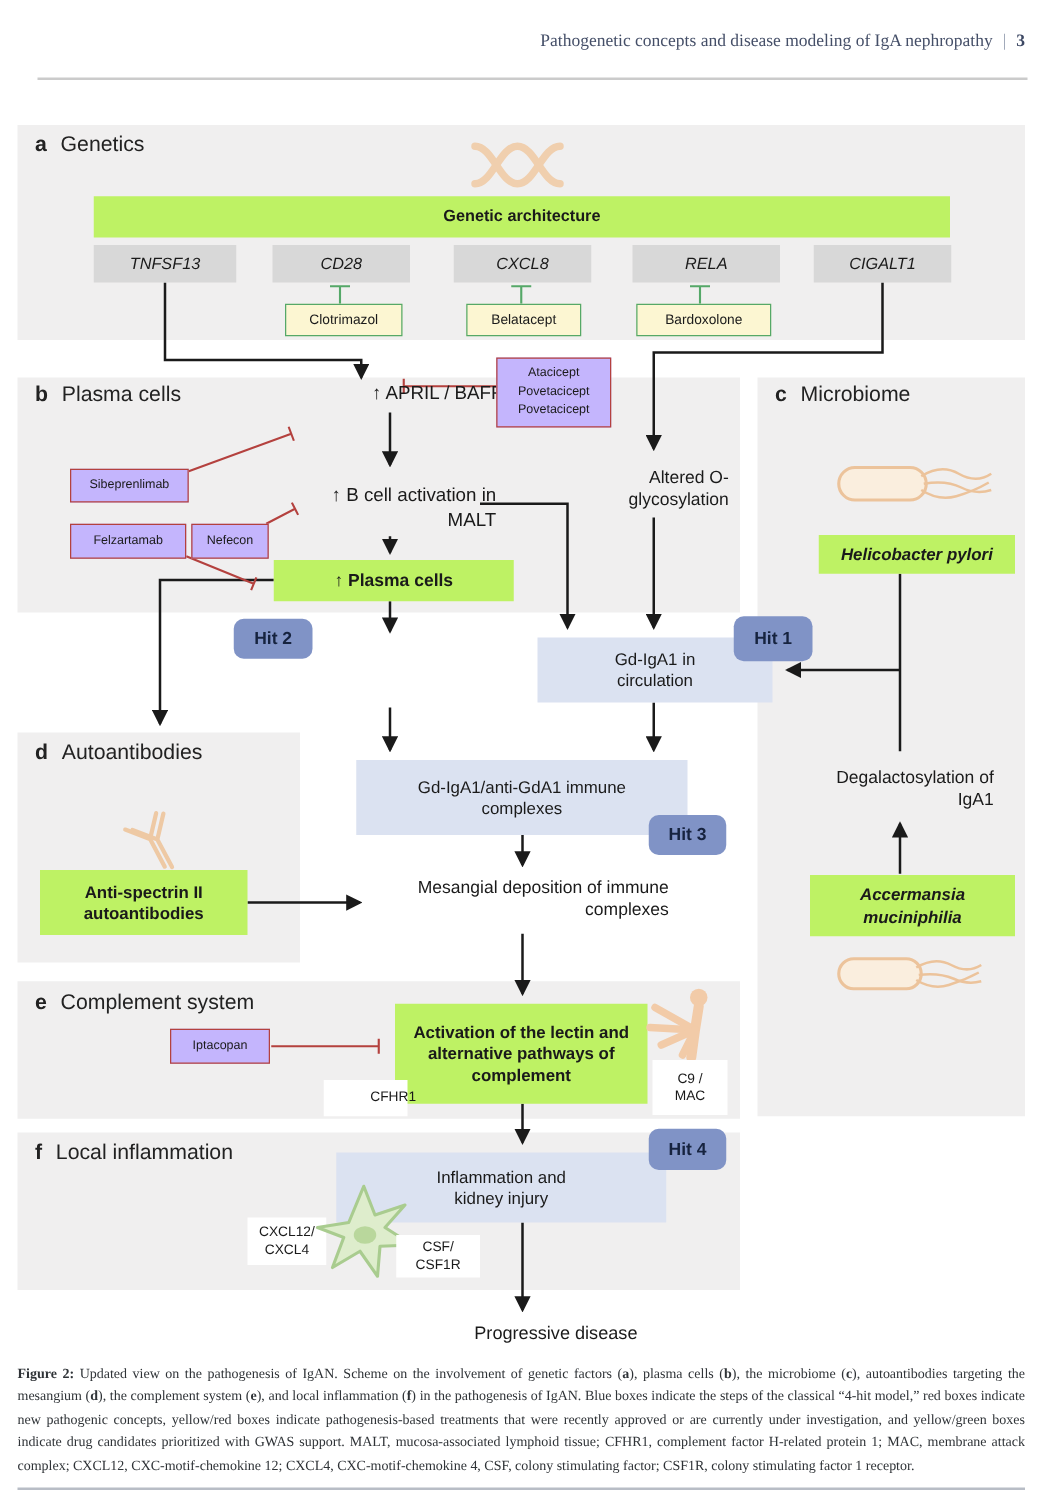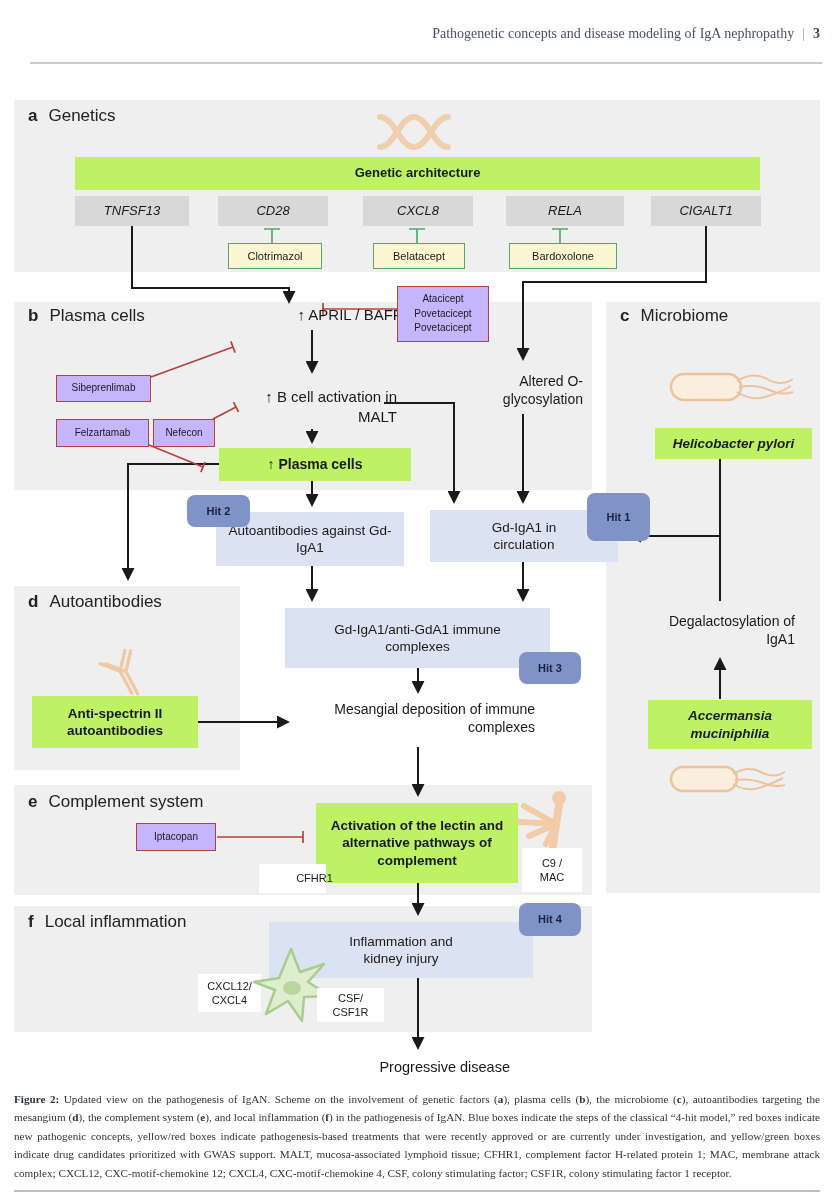--- a/index.html
+++ b/index.html
@@ -21,21 +21,21 @@
   .connectors{top:0;left:0;z-index:1;pointer-events:none;}
   .icons{top:0;left:0;z-index:3;pointer-events:none;}
   
   .bx{z-index:2;display:flex;align-items:center;justify-content:center;text-align:center;line-height:1.28;}
   .peach{background:#bef264;font-weight:bold;}
   .peach.it{font-style:italic;}
   .gene{background:#d8d8d8;font-style:italic;font-size:13px;}
   .ygreen{background:#fcf6d2;border:1.5px solid #55a868;font-size:11px;}
   .yred{background:#c4b5fd;border:1.8px solid #b4413e;font-size:10px;}
   .blue{background:#dbe2f1;font-size:13.5px;}
-  .hit{background:#8093c6;border-radius:8px;font-weight:bold;font-size:11px;color:#16233f;z-index:3;}
+  .hit{background:#8093c6;border-radius:8px;font-weight:bold;font-size:14px;color:#16233f;z-index:3;}
   .wlabel{background:#ffffff;font-size:11px;flex-direction:column;line-height:1.3;}
   .z4{z-index:4;}
   .plain{z-index:2;text-align:right;line-height:1.3;}
   
   .caption{top:1090px;left:14px;width:806px;font-size:11.2px;line-height:1.65;
            color:#2f3337;text-align:justify;}
 </style>
 </head>
 <body>
 
@@ -116,31 +116,28 @@
     <div>Povetacicept</div>
     <div>Povetacicept</div>
   </div>
   <div class="abs bx yred" style="left:56px;top:375px;width:95px;height:27px;">Sibeprenlimab</div>
   <div class="abs bx yred" style="left:56px;top:419px;width:93px;height:28px;">Felzartamab</div>
   <div class="abs bx yred" style="left:153px;top:419px;width:62px;height:28px;">Nefecon</div>
   <div class="abs plain" style="left:227px;top:387px;width:170px;font-size:15px;">↑ B cell activation in MALT</div>
   <div class="abs bx peach" style="left:219px;top:448px;width:192px;height:33px;font-size:14px;">↑ Plasma cells</div>
   <div class="abs plain" style="left:463px;top:372px;width:120px;font-size:14px;">Altered O-glycosylation</div>
 
-  <div class="abs bx blue" style="left:216px;top:512px;width:188px;height:54px;">
-    <div style="width:170px;">Autoantibodies against Gd-IgA1</div>
-  </div>
   <div class="abs bx blue" style="left:430px;top:510px;width:188px;height:52px;">
     <div style="width:100px;">Gd-IgA1 in circulation</div>
   </div>
   <div class="abs bx blue" style="left:285px;top:608px;width:265px;height:60px;">
     <div style="width:200px;">Gd-IgA1/anti-GdA1 immune complexes</div>
   </div>
   <div class="abs bx hit" style="left:187px;top:495px;width:63px;height:32px;">Hit 2</div>
-  <div class="abs bx hit" style="left:587px;top:493px;width:63px;height:48px;">Hit 1</div>
+  <div class="abs bx hit" style="left:587px;top:493px;width:63px;height:36px;">Hit 1</div>
   <div class="abs bx hit" style="left:519px;top:652px;width:62px;height:32px;">Hit 3</div>
   <div class="abs plain" style="left:301px;top:700px;width:234px;font-size:14px;">Mesangial deposition of immune complexes</div>
 
   <div class="abs bx peach it" style="left:655px;top:428px;width:157px;height:31px;font-size:13.5px;">Helicobacter pylori</div>
   <div class="abs plain" style="left:645px;top:612px;width:150px;font-size:14px;">Degalactosylation of IgA1</div>
   <div class="abs bx peach it" style="left:648px;top:700px;width:164px;height:49px;font-size:13.5px;">
     <div style="width:110px;">Accermansia muciniphilia</div>
   </div>
 
   <div class="abs bx peach" style="left:32px;top:696px;width:166px;height:52px;font-size:13.5px;">

